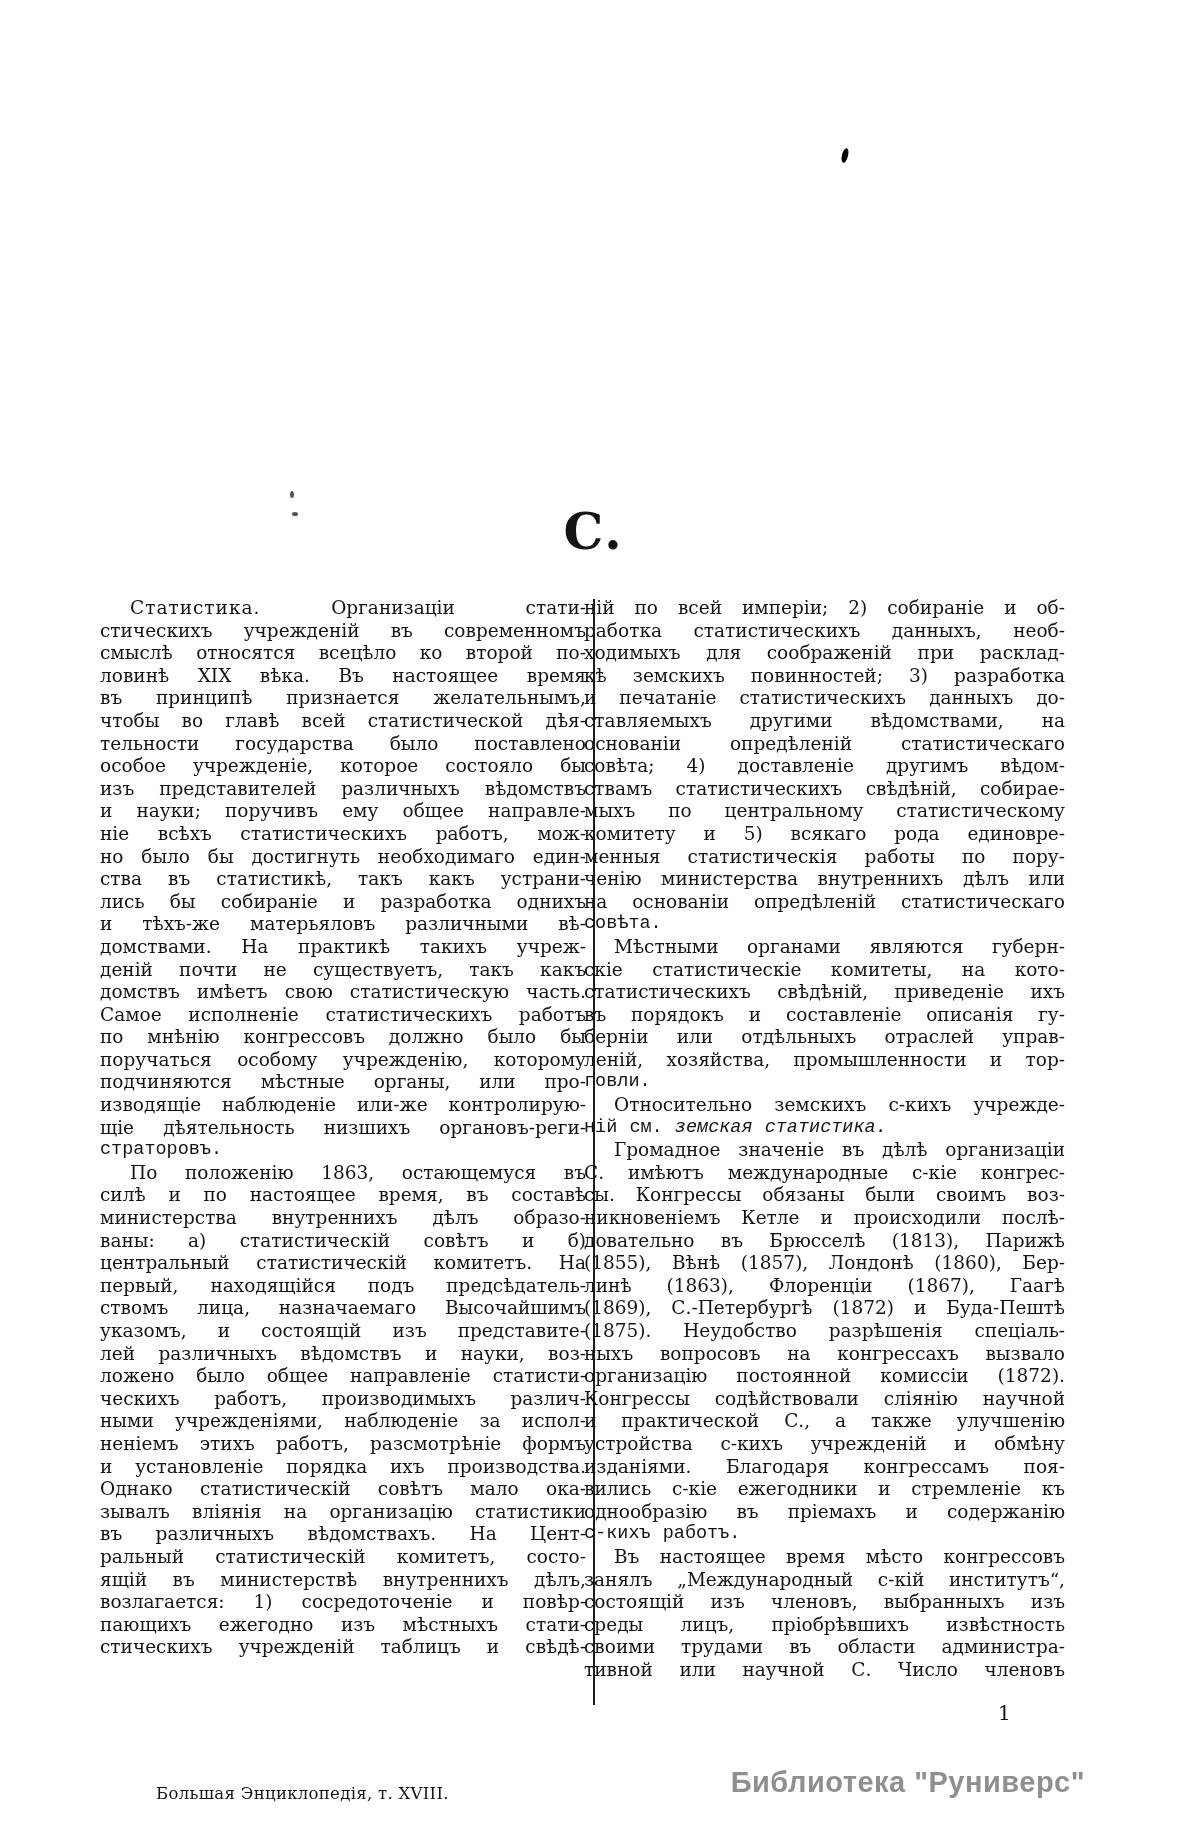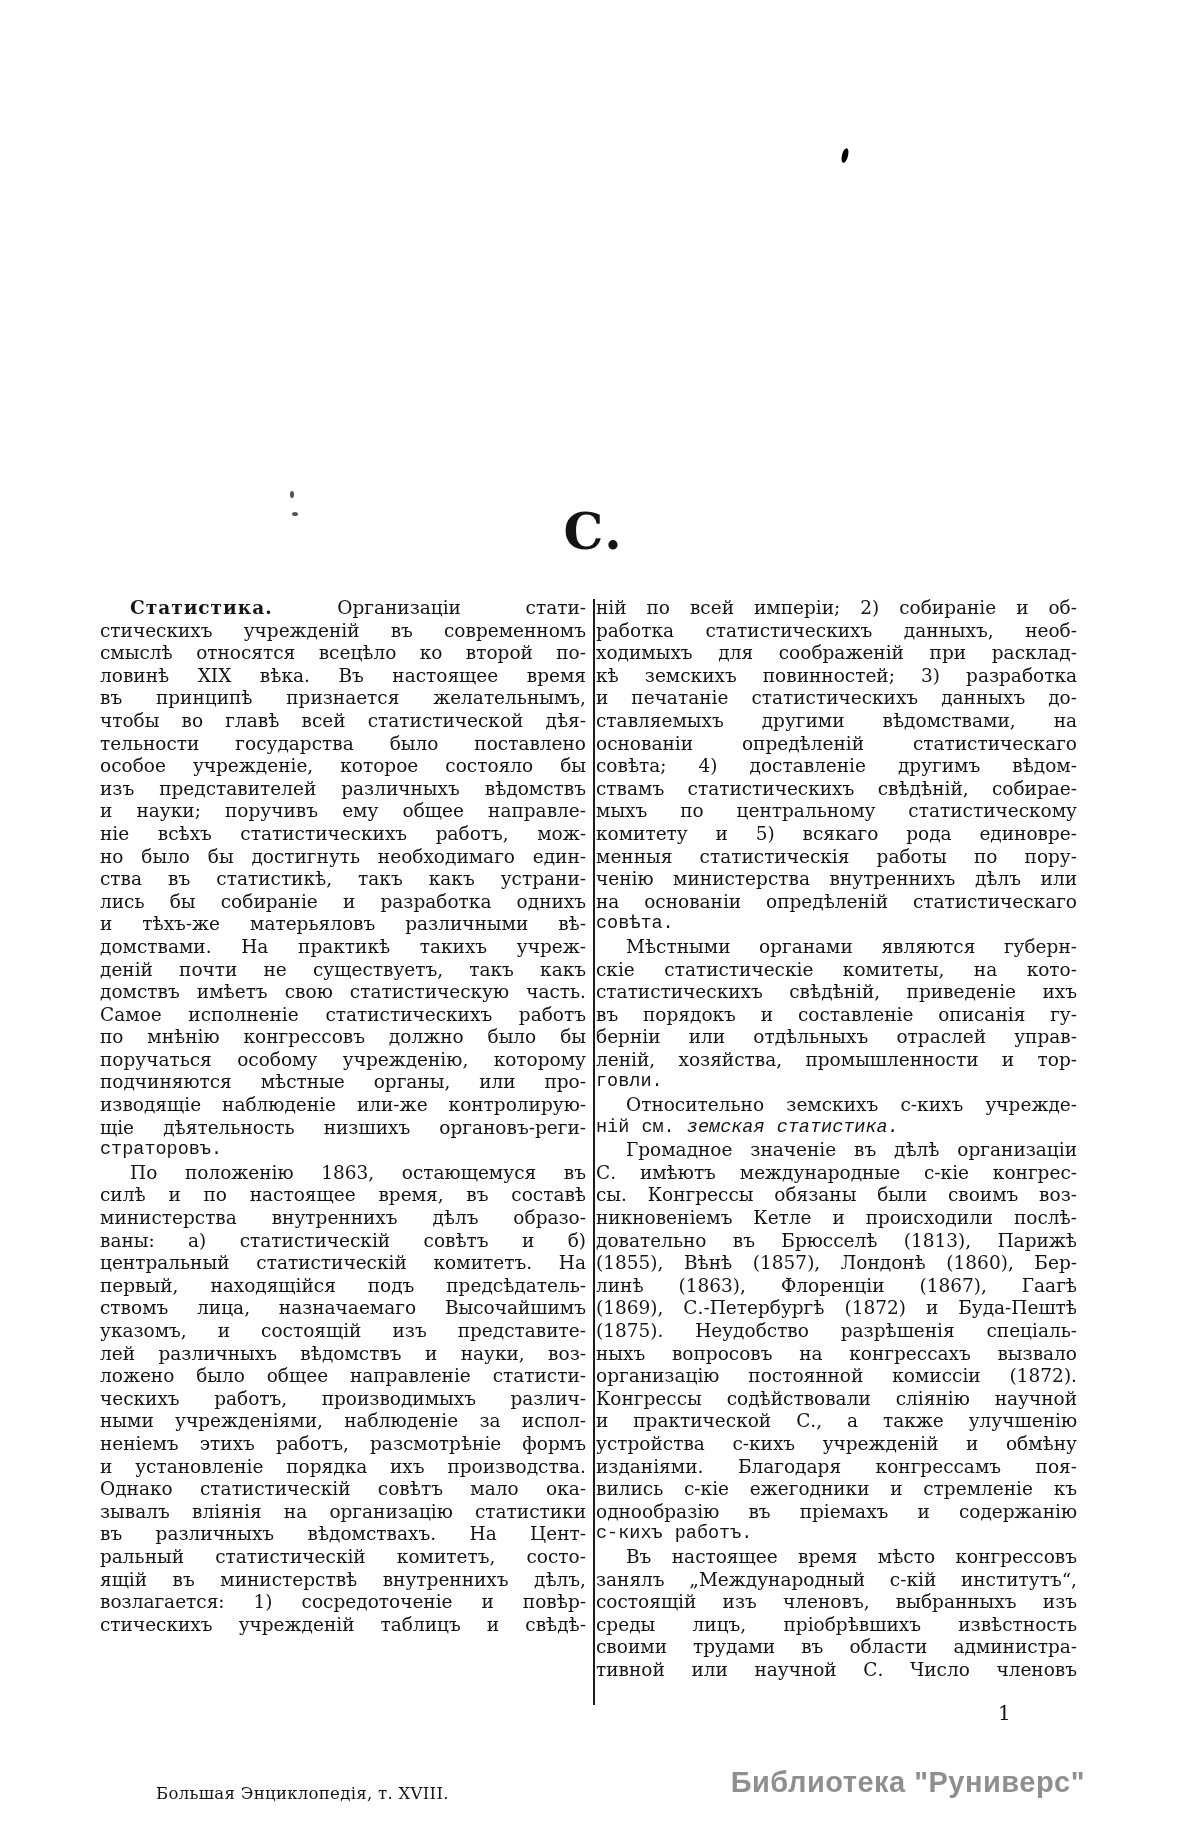--- a/index.html
+++ b/index.html
@@ -2,25 +2,25 @@
 <html><head>
 <meta charset="utf-8">
 <style>
   html,body{margin:0;padding:0;background:#ffffff;}
   .page{position:relative;width:1191px;height:1833px;background:#ffffff;overflow:hidden;
         font-family:"DejaVu Serif",serif;color:#141414;}
   .heading{position:absolute;left:100px;top:506px;width:986px;text-align:center;
            font-weight:bold;font-size:50px;line-height:52px;letter-spacing:1px;}
   .col{position:absolute;top:597px;font-size:18.5px;line-height:22.6px;}
   .col-left{left:100px;width:486px;}
-  .col-right{left:596px;width:481px;}
+  .col-right{left:584px;width:481px;}
   .line{height:22.6px;text-align:justify;text-align-last:justify;word-spacing:1px;}
   .line.indent{text-indent:30px;}
   .line.para-end{text-align-last:left;font-family:Liberation Mono, monospace;}
-  .headword{font-weight:bold;letter-spacing:1px;}
+  .headword{font-weight:normal;letter-spacing:1px;}
   .ital{font-style:italic;}
   .divider{position:absolute;left:593px;top:599px;width:2px;height:1106px;background:#1c1c1c;}
   .imprint{position:absolute;left:156px;top:1784px;font-size:16.5px;letter-spacing:0.3px;}
   .pagenum{position:absolute;left:998px;top:1701px;font-size:20px;}
   .watermark{position:absolute;right:106px;top:1766px;font-family:"Liberation Sans",sans-serif;
              font-size:29px;font-weight:bold;color:#8f8f8f;letter-spacing:0.5px;}
   .mark-comma{position:absolute;left:842px;top:148px;width:6px;height:15px;background:#000;
               border-radius:3px/7px;transform:rotate(14deg);}
   .speck{position:absolute;background:#555;border-radius:50%;}
   .speck-a{left:290px;top:491px;width:4px;height:7px;}
@@ -76,20 +76,21 @@
       <div class="line">ческихъ работъ, производимыхъ различ-</div>
       <div class="line">ными учрежденіями, наблюденіе за испол-</div>
       <div class="line">неніемъ этихъ работъ, разсмотрѣніе формъ</div>
       <div class="line">и установленіе порядка ихъ производства.</div>
       <div class="line">Однако статистическій совѣтъ мало ока-</div>
       <div class="line">зывалъ вліянія на организацію статистики</div>
       <div class="line">въ различныхъ вѣдомствахъ. На Цент-</div>
       <div class="line">ральный статистическій комитетъ, состо-</div>
       <div class="line">ящій въ министерствѣ внутреннихъ дѣлъ,</div>
       <div class="line">возлагается: 1) сосредоточеніе и повѣр-</div>
+      <div class="line">пающихъ ежегодно изъ мѣстныхъ стати-</div>
       <div class="line">стическихъ учрежденій таблицъ и свѣдѣ-</div>
     </div>
 
   <div class="divider"></div>
 
   <div class="col col-right" id="col-right">
       <div class="line">ній по всей имперіи; 2) собираніе и об-</div>
       <div class="line">работка статистическихъ данныхъ, необ-</div>
       <div class="line">ходимыхъ для соображеній при расклад-</div>
       <div class="line">кѣ земскихъ повинностей; 3) разработка</div>

